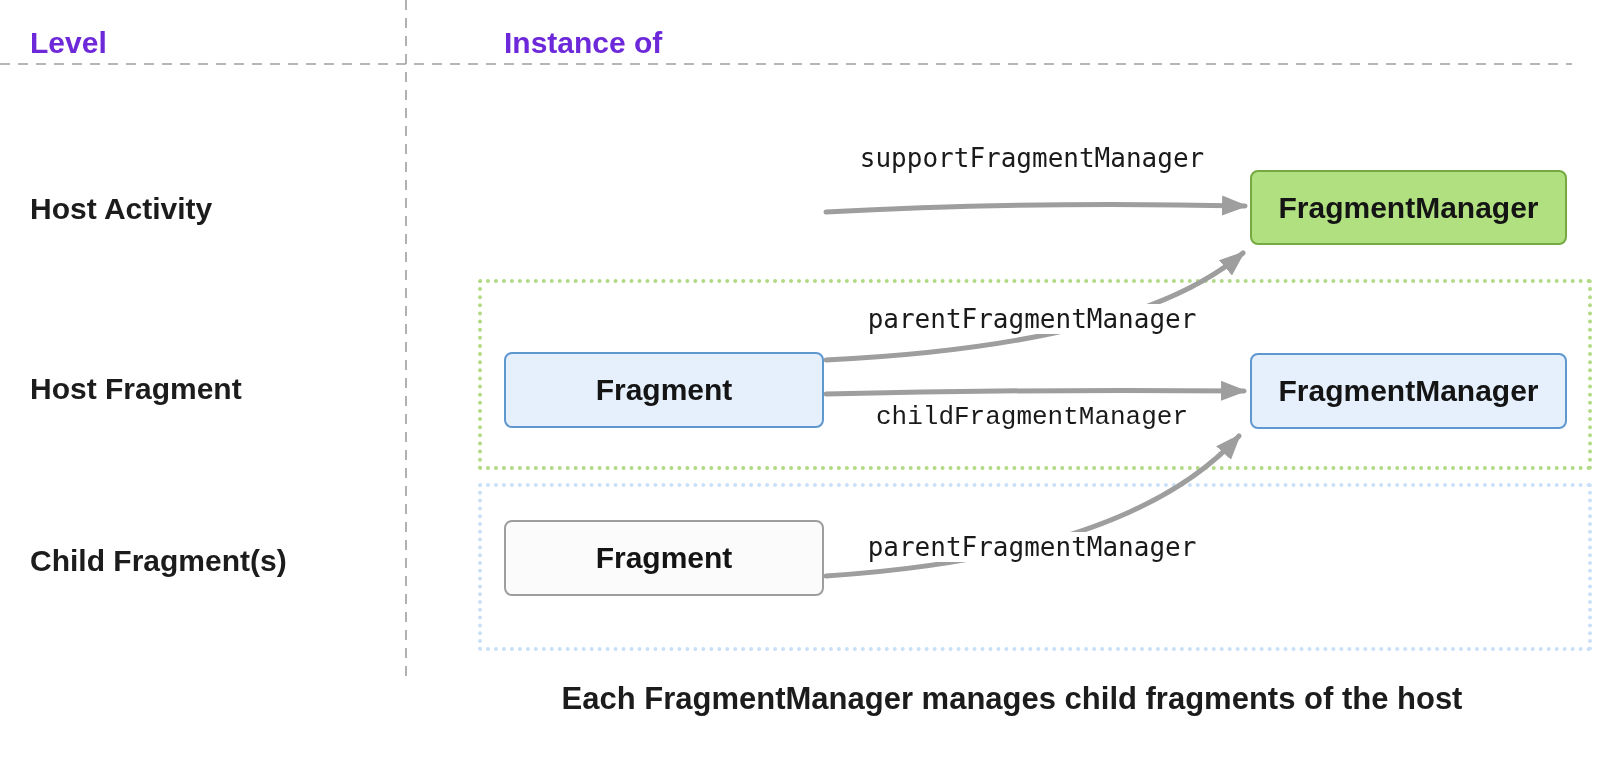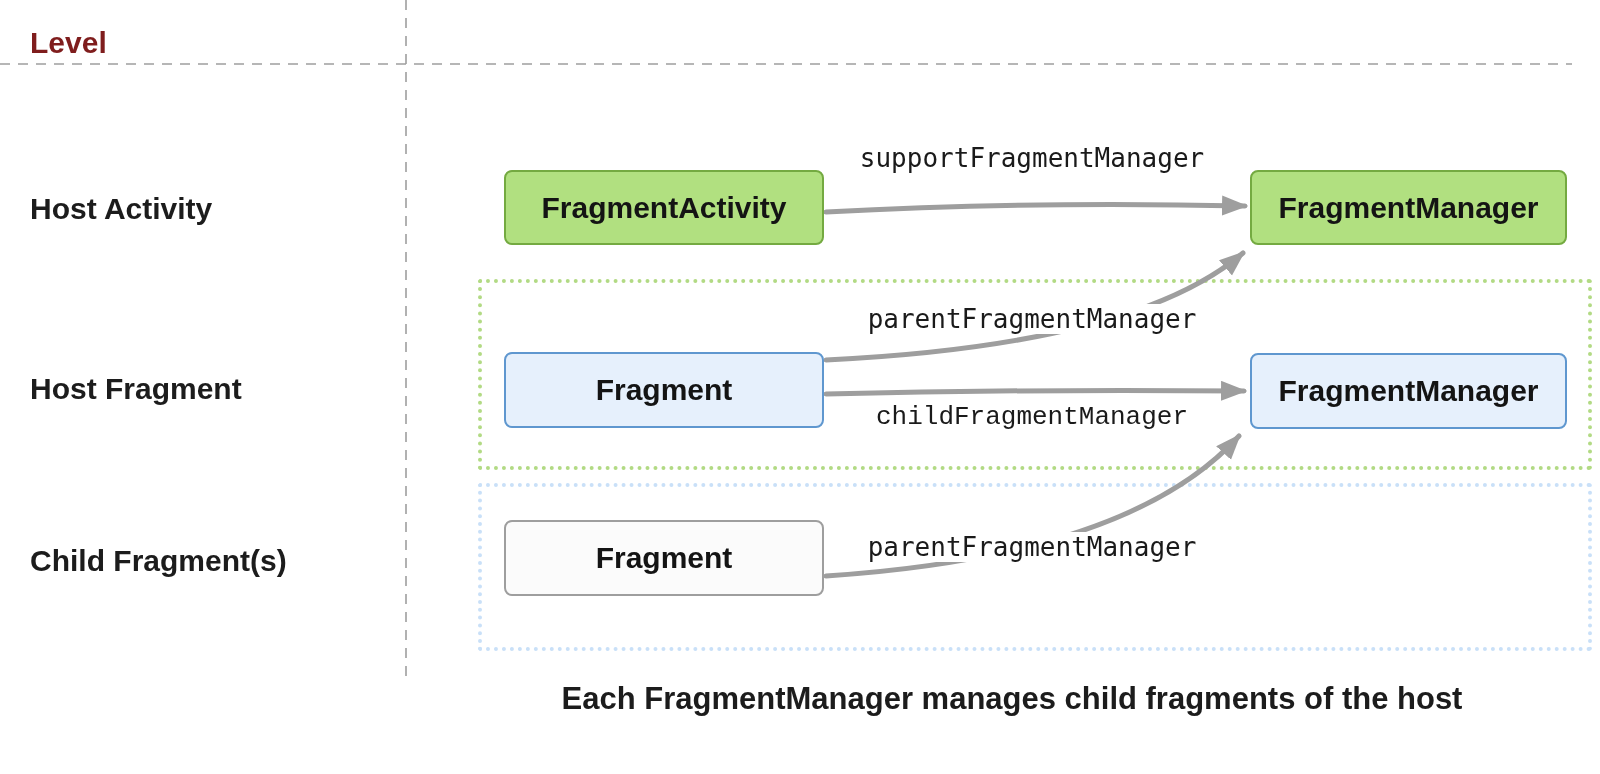--- a/index.html
+++ b/index.html
@@ -7,21 +7,21 @@
     position:relative;
     width:1600px;height:774px;
     background:#ffffff;
     font-family:"Liberation Sans","DejaVu Sans",sans-serif;
     color:#1c1c1c;
     overflow:hidden;
   }
   .abs{position:absolute;}
   svg.overlay{position:absolute;left:0;top:0;width:1600px;height:774px;pointer-events:none;}
   .hdr{
-    font-size:30px;font-weight:600;color:#7f1d1d;white-space:nowrap;
+    font-size:30px;font-weight:600;color:#6d28d9;white-space:nowrap;
   }
   .rowlabel{
     font-size:30px;font-weight:600;color:#1c1c1c;white-space:nowrap;
   }
   .box{
     position:absolute;display:flex;align-items:center;justify-content:center;
     border-radius:8px;font-size:30px;font-weight:600;white-space:nowrap;
     box-sizing:border-box;color:#141414;
   }
   .box.green{background:#b1e080;border:2px solid #74aa41;}
@@ -61,26 +61,26 @@
     <line x1="0" y1="64" x2="1572" y2="64" stroke="#9e9e9e" stroke-width="1.6" stroke-dasharray="10 8"></line>
     <line x1="406" y1="0" x2="406" y2="678" stroke="#9e9e9e" stroke-width="1.6" stroke-dasharray="10 8"></line>
 
     <path d="M 826 212 Q 1030 201 1245 206" fill="none" stroke="#9e9e9e" stroke-width="5" stroke-linecap="round" marker-end="url(#ah)"></path>
     <path d="M 826 360 Q 1135 345 1243 253" fill="none" stroke="#9e9e9e" stroke-width="5" stroke-linecap="round" marker-end="url(#ah)"></path>
     <path d="M 826 394 Q 1030 389 1244 391" fill="none" stroke="#9e9e9e" stroke-width="5" stroke-linecap="round" marker-end="url(#ah)"></path>
     <path d="M 826 576 Q 1130 556 1239 436" fill="none" stroke="#9e9e9e" stroke-width="5" stroke-linecap="round" marker-end="url(#ah)"></path>
   </svg>
 
   <div class="hdr abs" style="left:30px;top:26px;">Level</div>
+  <div class="hdr abs" style="left:504px;top:26px;">Instance of</div>
 
   <div class="rowlabel abs" style="left:30px;top:372px;">Host Fragment</div>
   <div class="rowlabel abs" style="left:30px;top:192px;">Host Activity</div>
   <div class="rowlabel abs" style="left:30px;top:544px;">Child Fragment(s)</div>
 
-  <div class="box green" style="left:504px;top:170px;width:320px;height:75px;">FragmentActivity</div>
   <div class="box green" style="left:1250px;top:170px;width:317px;height:75px;">FragmentManager</div>
   <div class="box blue" style="left:504px;top:352px;width:320px;height:76px;">Fragment</div>
   <div class="box blue" style="left:1250px;top:353px;width:317px;height:76px;">FragmentManager</div>
   <div class="box plain" style="left:504px;top:520px;width:320px;height:76px;">Fragment</div>
 
   <div class="edge-label" style="left:1032px;top:143px;text-align:center;">supportFragmentManager</div>
   <div class="edge-label" style="left:1032px;top:304px;">parentFragmentManager</div>
   <div class="edge-label" style="left:1032px;top:402px;font-family:Liberation Mono, monospace;">childFragmentManager</div>
   <div class="edge-label" style="left:1032px;top:532px;">parentFragmentManager</div>
 

